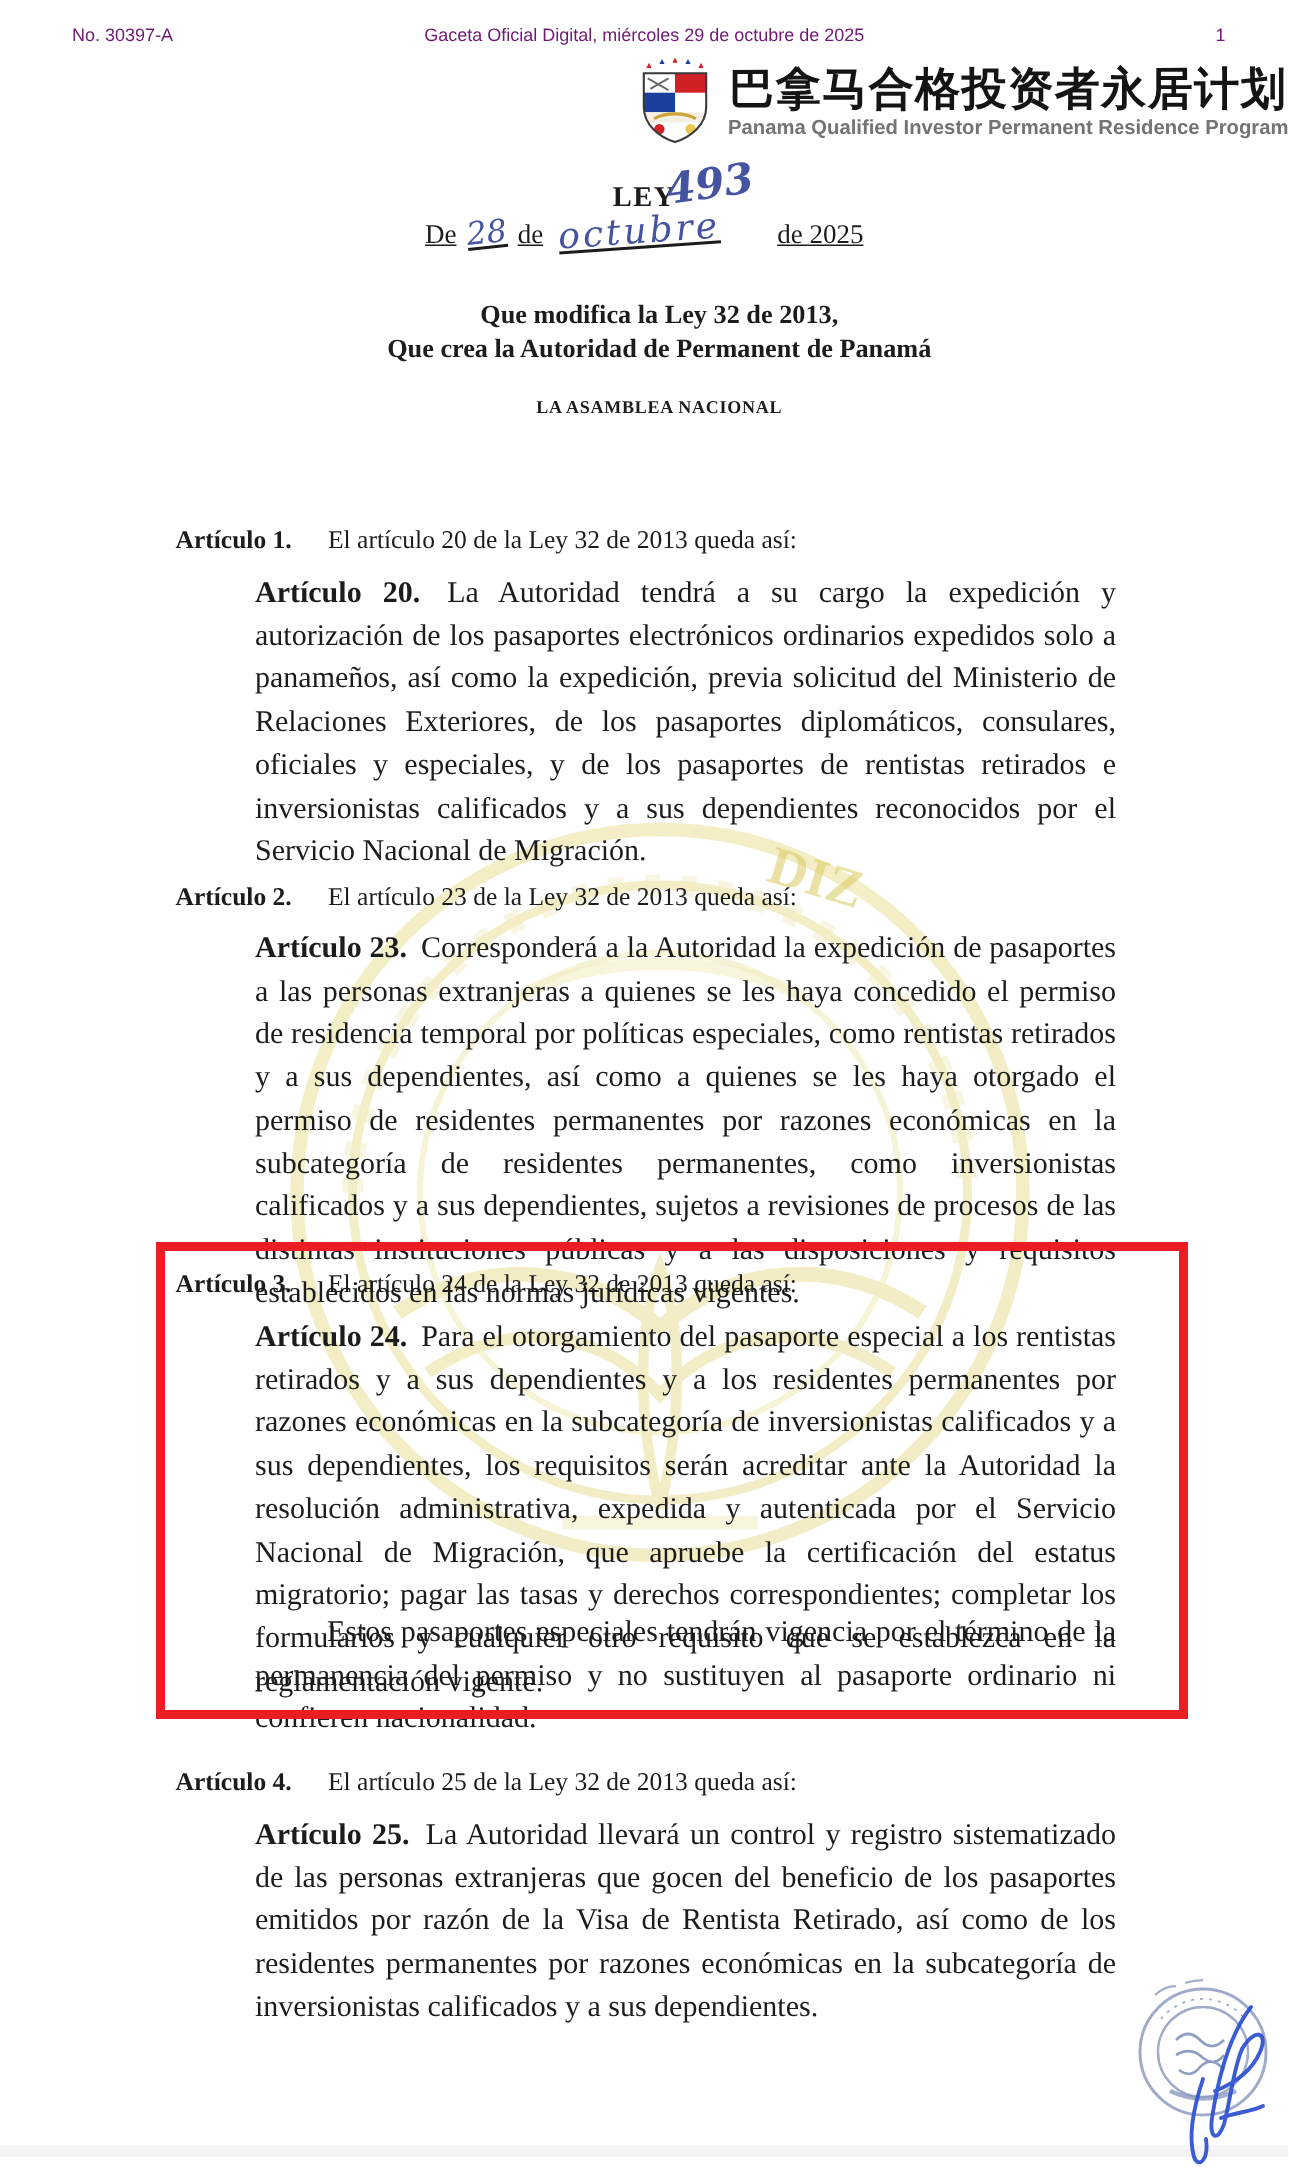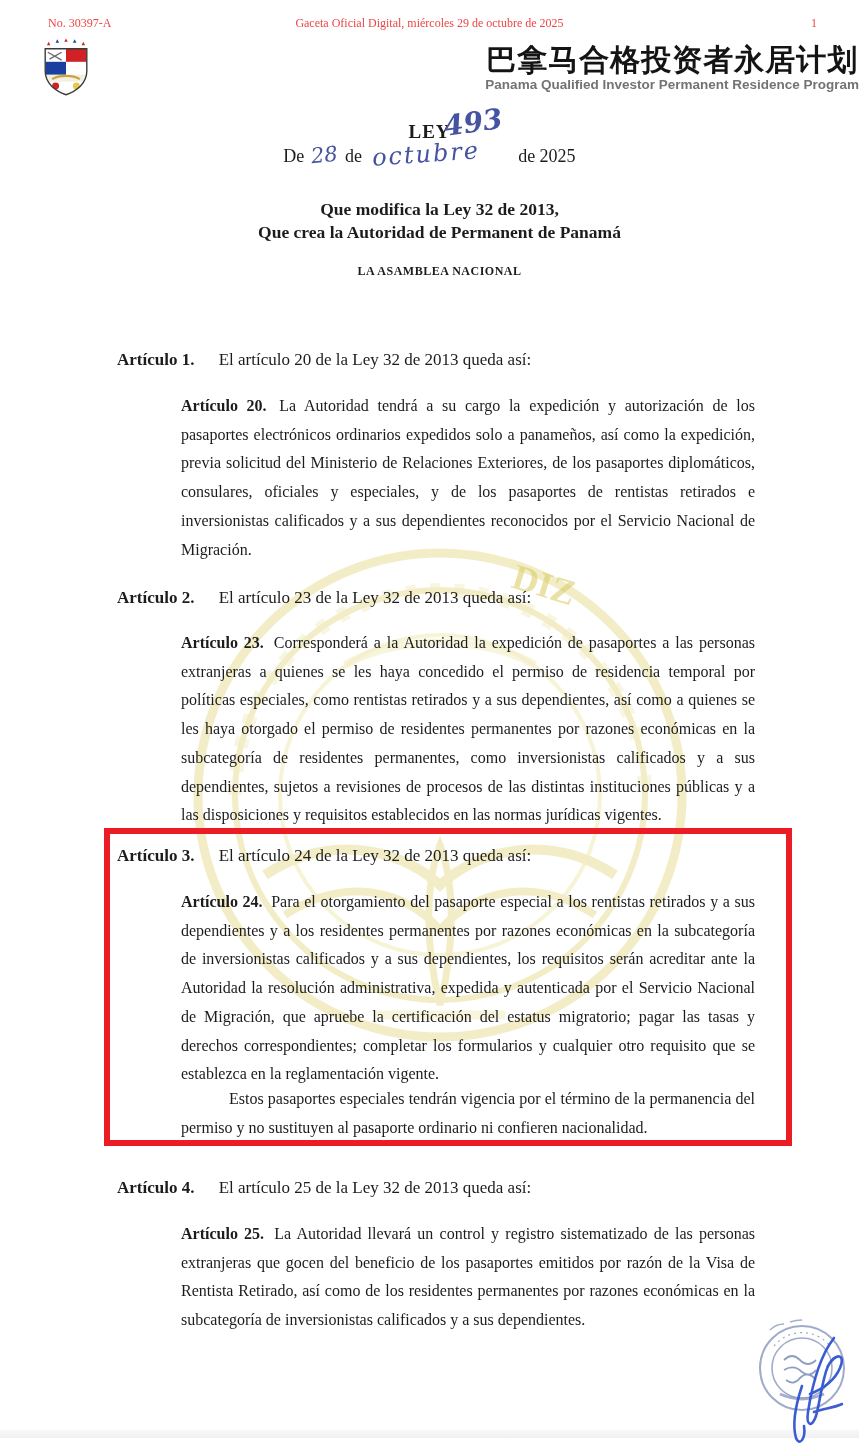--- a/index.html
+++ b/index.html
@@ -1,45 +1,45 @@
 <!DOCTYPE html>
 <html><head>
 <meta charset="utf-8">
 <style>
   html,body{margin:0;padding:0;background:#ffffff;}
   .page{position:relative;width:859px;height:1447px;background:#ffffff;overflow:hidden;
         font-family:"Liberation Serif","DejaVu Serif",serif;color:#1c1c1c;}
   .abs{position:absolute;}
   
-  .hdr{top:16px;font-family:Liberation Serif, serif;font-size:12px;color:#ef4444;}
+  .hdr{top:16px;font-family:Liberation Sans, sans-serif;font-size:12px;color:#701a75;}
   .hdr-left{left:48px;}
   .hdr-center{left:0;right:0;text-align:center;}
   .hdr-right{right:42px;}
   
-  .logo-row{top:38px;left:12px;right:0;display:flex;justify-content:space-between;align-items:center;gap:9px;z-index:3;padding-left:28px;}
+  .logo-row{top:38px;left:12px;right:0;display:flex;justify-content:flex-end;align-items:center;gap:9px;z-index:3;padding-left:28px;}
   .logo-txt{display:flex;flex-direction:column;align-items:center;}
   .logo-zh{font-family:"DejaVu Sans","Liberation Sans",sans-serif;font-weight:900;font-size:30px;
            letter-spacing:1px;color:#141414;line-height:1.1;}
   .logo-en{font-family:"Liberation Sans","DejaVu Sans",sans-serif;font-weight:bold;font-size:13.5px;
            color:#737373;margin-top:1px;}
   
   .ley{top:121px;left:0;right:0;text-align:center;font-weight:bold;font-size:19px;letter-spacing:1px;z-index:2;}
   .hw{font-style:italic;color:#4553a0;font-family:"DejaVu Serif","Liberation Serif",serif;}
   .ley-num{top:106px;left:444px;font-size:28px;transform:rotate(-8deg);font-weight:bold;z-index:3;}
   .date-line{top:140px;left:0;right:0;display:flex;justify-content:center;align-items:baseline;
-             font-size:18px;z-index:2;}
+             font-size:18px;z-index:2;text-decoration:underline;}
   .date-line .gap-s{width:7px;}.date-line .gap-m{width:10px;}.date-line .gap-l{width:38px;}
   .hw-day{font-size:21px;transform:rotate(-6deg);display:inline-block;}
   .hw-month{font-size:24px;letter-spacing:2px;transform:rotate(-4deg);display:inline-block;}
   
   .chead{left:0;right:0;text-align:center;font-weight:bold;font-size:17.5px;z-index:2;padding-left:20px;}
   
   .art-intro{left:117px;width:640px;font-size:17px;z-index:2;}
   .art-intro b{margin-right:20px;}
-  .art-body{left:168px;width:574px;margin:13px;font-size:16px;line-height:28.7px;
+  .art-body{left:168px;width:574px;margin:2px;font-size:20px;line-height:28.7px;
             text-align:justify;z-index:2;}
   .art-body b{margin-right:4px;}
   .indent{text-indent:48px;}
   
   .hl-box{left:104px;top:828px;width:676px;height:306px;border:6px solid #ec1c24;z-index:4;pointer-events:none;}
   
   .wm{left:175px;top:545px;z-index:0;}
   .stamp{left:750px;top:1316px;z-index:1;}
   .scan-band{left:0;right:0;top:1430px;height:8px;z-index:0;
              background:linear-gradient(#f4f4f4,#e9e9e9);opacity:.65;}

